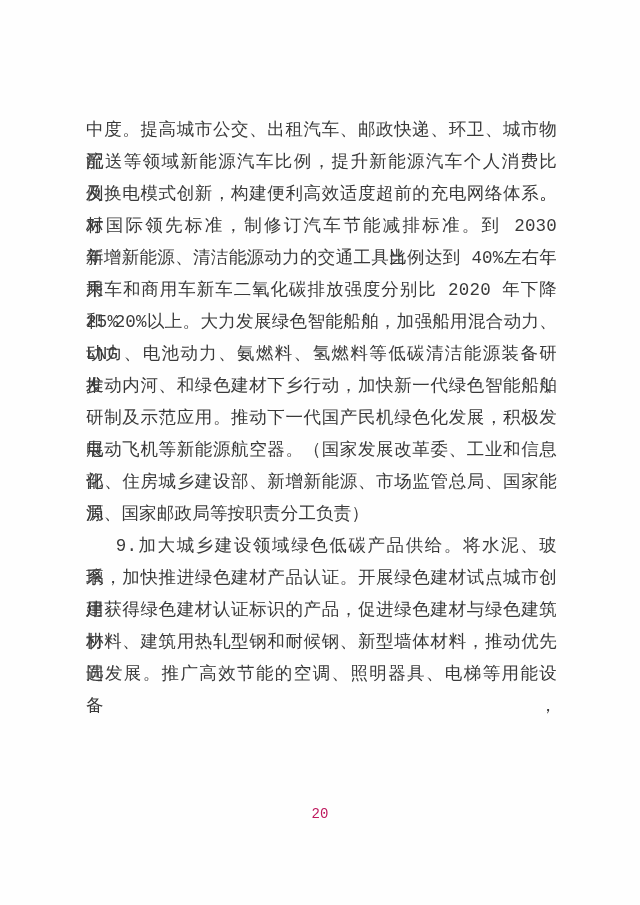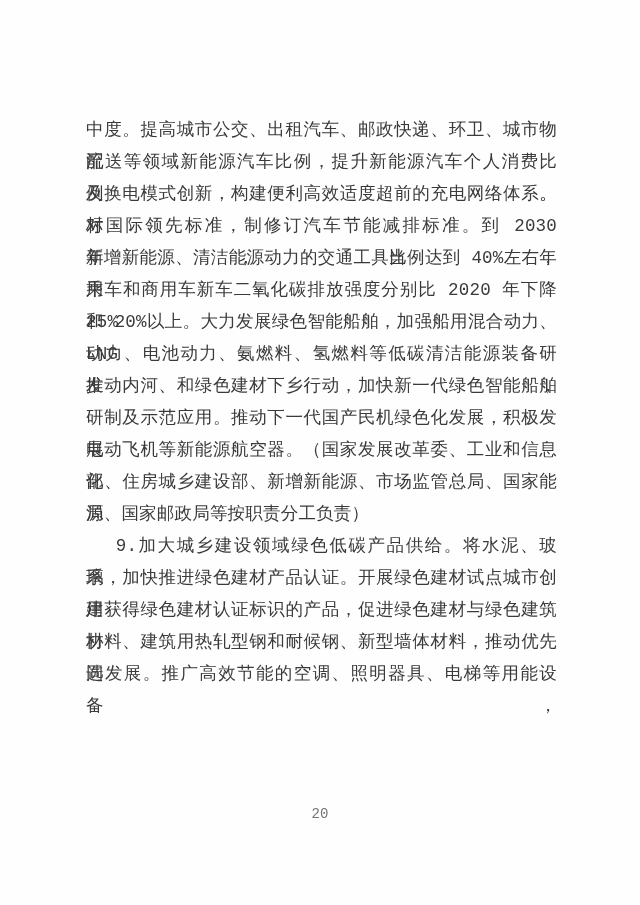--- a/index.html
+++ b/index.html
@@ -37,21 +37,21 @@
   .line.indented {
     text-indent: 1.7em;
   }
   .page-number {
     position: absolute;
     top: 804px;
     left: 0;
     width: 100%;
     text-align: center;
     font-size: 14px;
-    color: #737373;
+    color: #be185d;
     line-height: 20px;
   }
 </style>
 </head>
 <body>
 
 <div class="page">
   <div class="text-block">
     <div class="line">中度。提高城市公交、出租汽车、邮政快递、环卫、城市物流</div>
     <div class="line">配送等领域新能源汽车比例，提升新能源汽车个人消费比例。</div>

